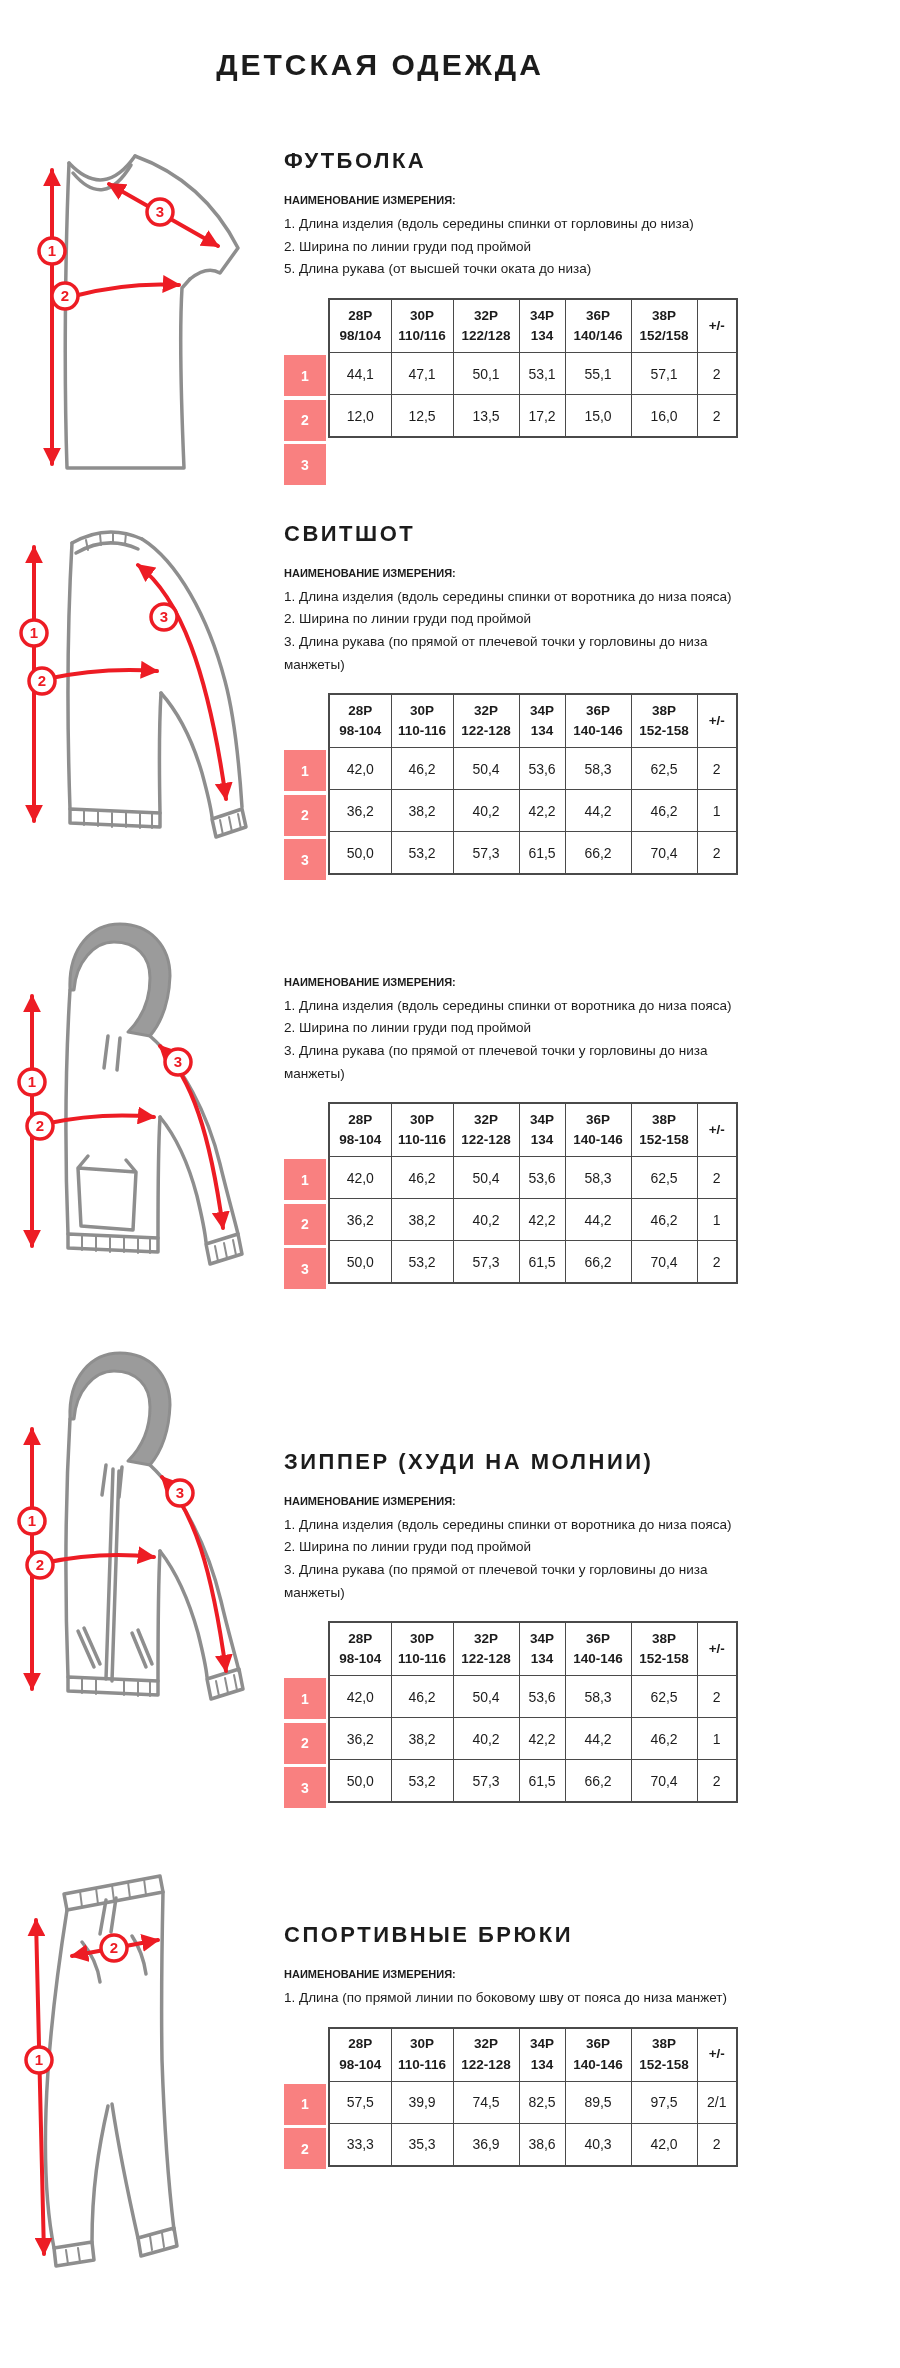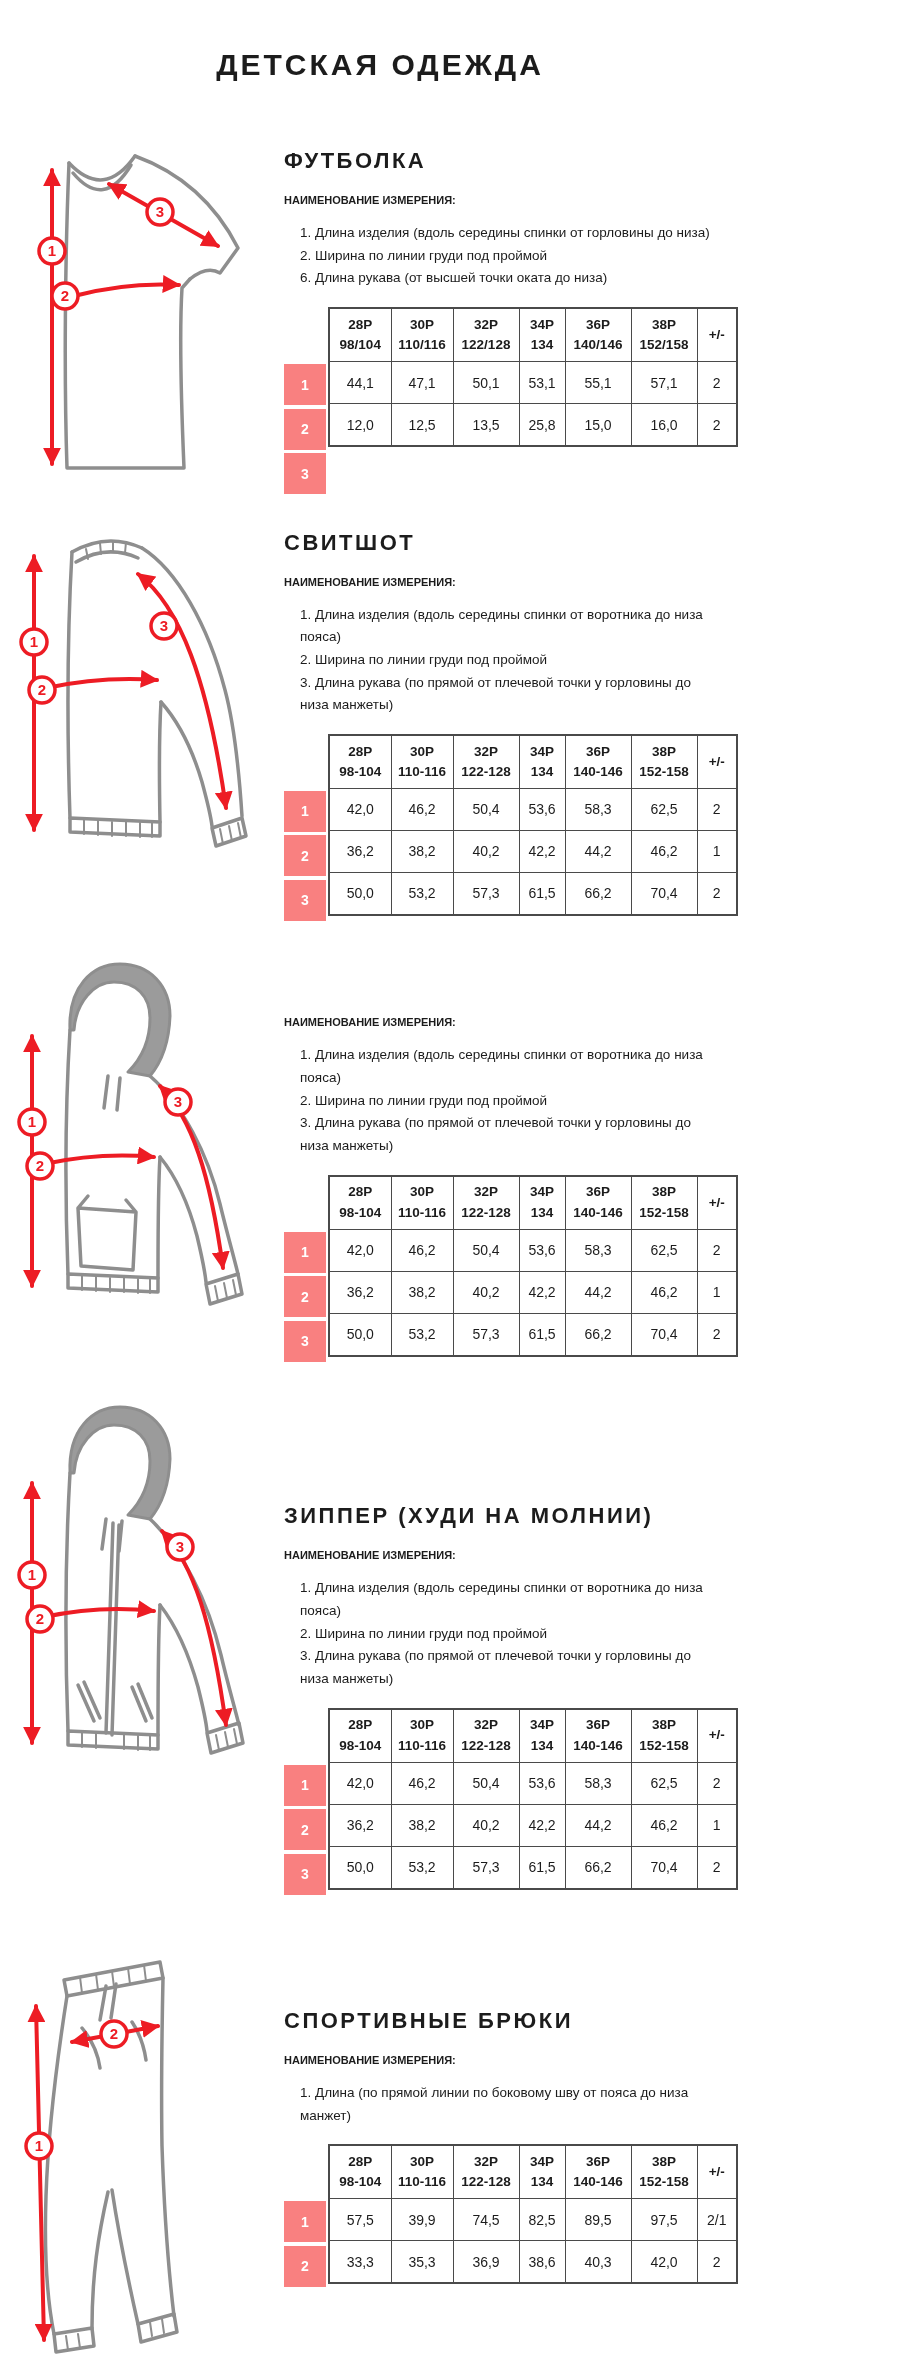--- a/index.html
+++ b/index.html
@@ -11,21 +11,21 @@
   .content{flex:1;padding-right:22px;}
   .s1{margin-bottom:32px;}
   .s2{margin-bottom:28px;}
   .s3{margin-bottom:30px;}
   .s4{margin-bottom:38px;}
   .s3 .content{padding-top:64px;}
   .s4 .content{padding-top:108px;}
   .s5 .content{padding-top:72px;}
   .section-title{font-size:22px;font-weight:800;letter-spacing:2.5px;margin:0 0 20px 0;}
   .m-heading{font-size:11px;font-weight:700;margin:0 0 7px 0;}
-  .m-list{margin:16px;padding:0;list-style:none;font-size:13.5px;line-height:1.68;font-weight:500;max-width:565px;}
+  .m-list{margin:0;padding:0;list-style:none;font-size:13.5px;line-height:1.68;font-weight:500;max-width:565px;}
   .table-wrap{display:flex;margin-top:17px;align-items:flex-start;}
   .label-col{display:flex;flex-direction:column;margin-right:2px;}
   .label-spacer{height:57px;}
   .row-badge{width:42px;height:41px;margin-bottom:3.5px;background:#F98080;color:#fff;font-weight:700;font-size:14px;display:flex;align-items:center;justify-content:center;}
   table.size-table{border-collapse:collapse;table-layout:fixed;border:2px solid #4a4a4a;}
   table.size-table th,table.size-table td{border:1.5px solid #4a4a4a;text-align:center;vertical-align:middle;padding:0;}
   table.size-table th{height:52px;font-weight:600;font-size:13.5px;line-height:1.5;}
   table.size-table td{height:41px;font-size:14px;font-weight:500;}
   
   .g-line{stroke:#8E8E8E;stroke-width:3.5;fill:none;stroke-linecap:round;stroke-linejoin:round;}
@@ -74,21 +74,21 @@
             <text x="148" y="69">3</text>
           </g>
       </svg>
     </div>
     <div class="content">
       <h2 class="section-title">ФУТБОЛКА</h2>
       <p class="m-heading">НАИМЕНОВАНИЕ ИЗМЕРЕНИЯ:</p>
       <ul class="m-list">
         <li>1. Длина изделия (вдоль середины спинки от горловины до низа)</li>
         <li>2. Ширина по линии груди под проймой</li>
-        <li>6. Длина рукава (от высшей точки оката до низа)</li>
+        <li>5. Длина рукава (от высшей точки оката до низа)</li>
       </ul>
       <div class="table-wrap">
           <div class="label-col">
             <div class="label-spacer"></div>
             <div class="row-badge">1</div>
             <div class="row-badge">2</div>
             <div class="row-badge">3</div>
           </div>
           <table class="size-table">
             <colgroup>
@@ -138,21 +138,21 @@
                 <td>50,1</td>
                 <td>53,1</td>
                 <td>55,1</td>
                 <td>57,1</td>
                 <td>2</td>
               </tr>
               <tr>
                 <td>12,0</td>
                 <td>12,5</td>
                 <td>13,5</td>
-                <td>25,8</td>
+                <td>17,2</td>
                 <td>15,0</td>
                 <td>16,0</td>
                 <td>2</td>
               </tr>
             </tbody>
           </table>
         </div>
     </div>
   </section>
 

